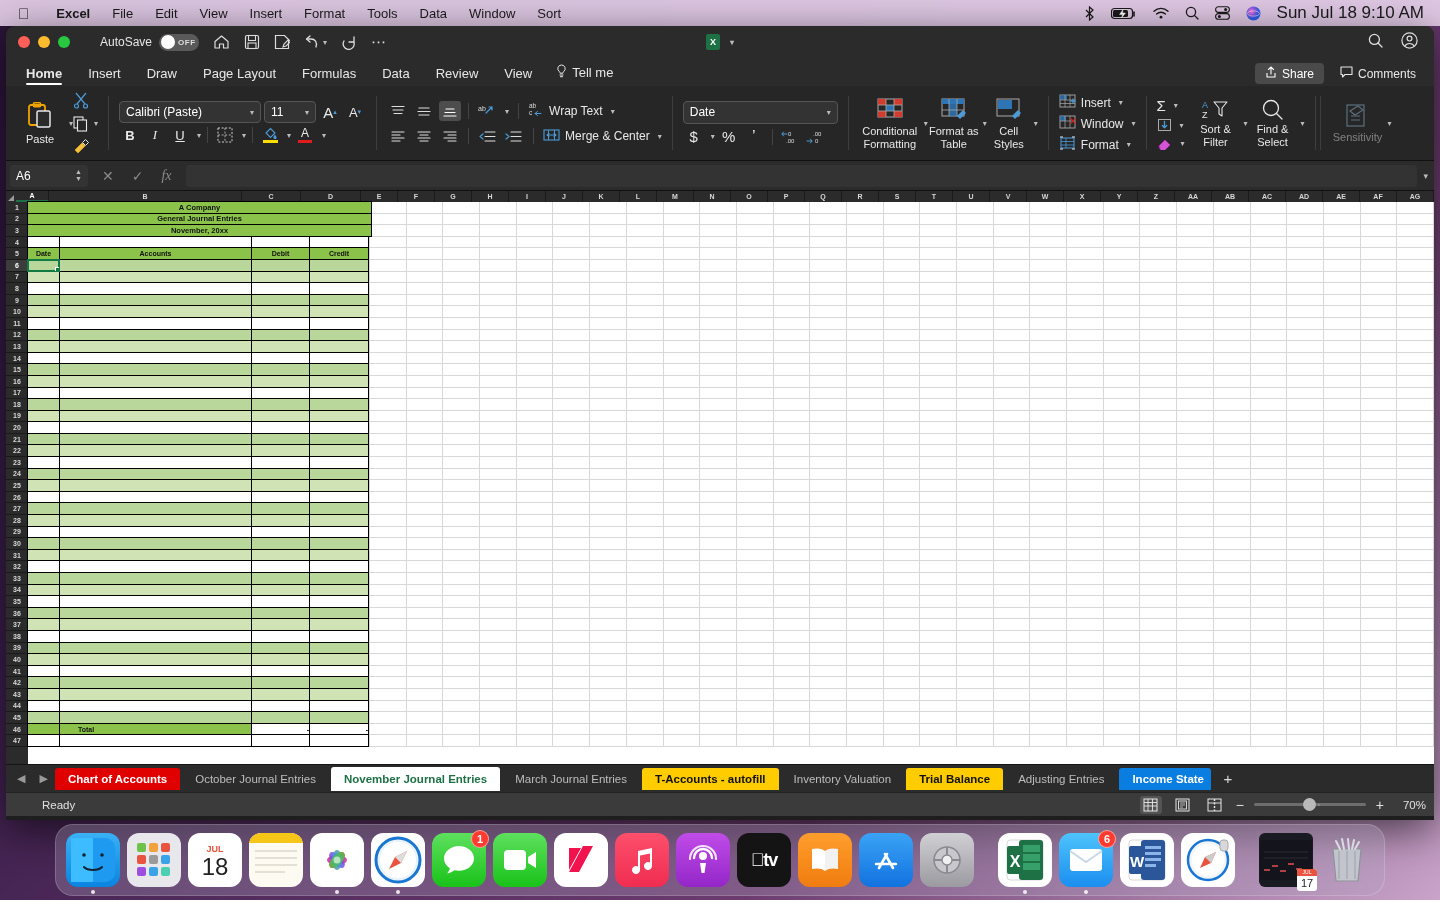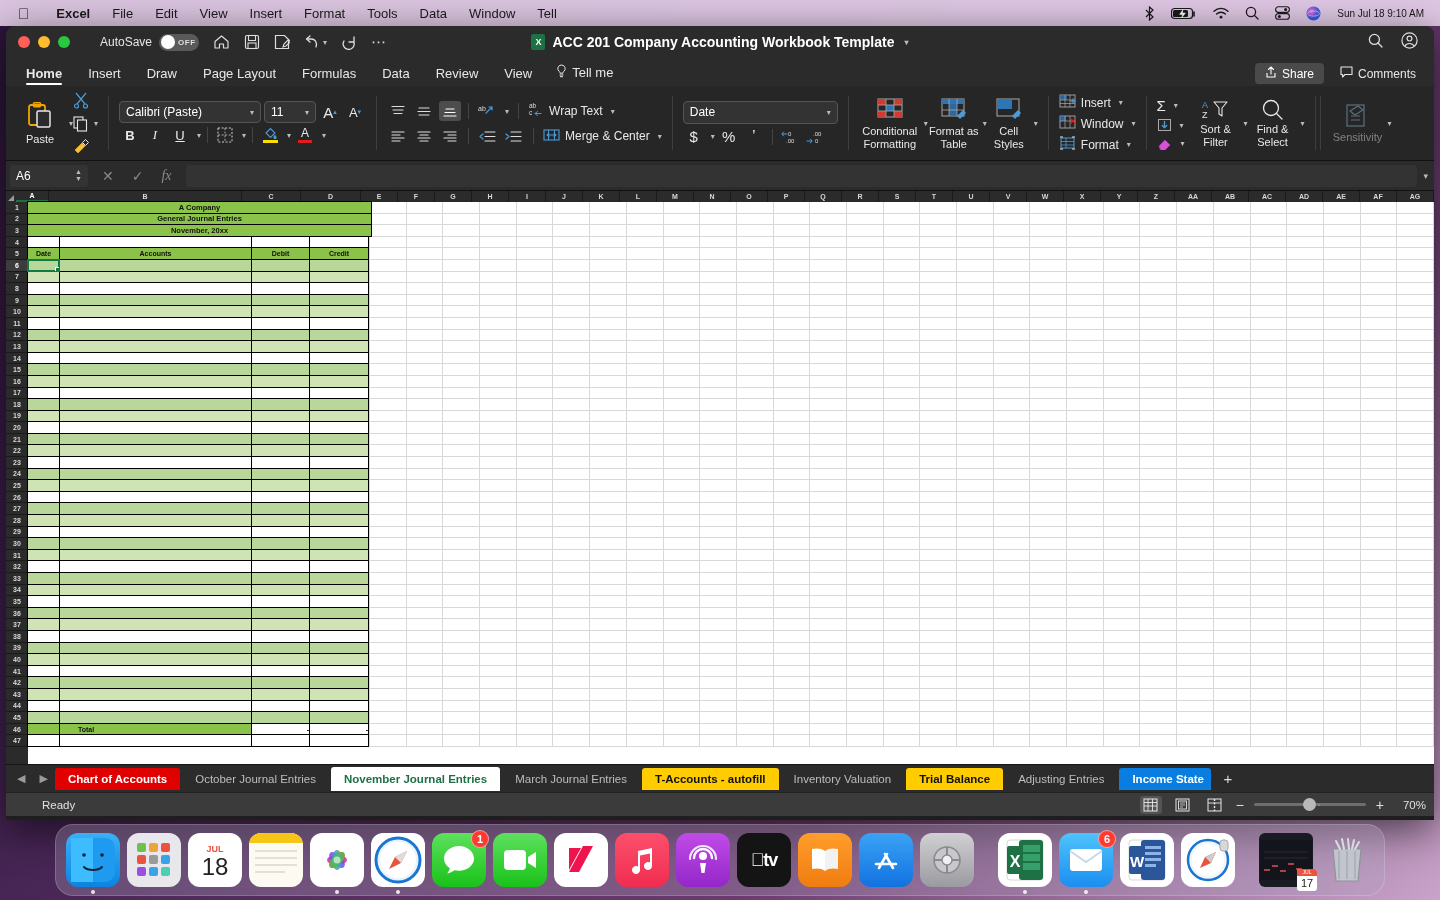--- a/index.html
+++ b/index.html
@@ -17,21 +17,21 @@
     position:absolute; top:0; left:0; width:1440px; height:26px;
     background: rgba(233,212,238,0.92);
     display:flex; align-items:center; color:#1a1a1a; font-size:13px;
     padding: 0 10px; gap: 0;
   }
   .apple-logo { font-size:15px; margin: 0 16px 0 8px; line-height:1; }
   .mb-item { padding: 0 11px; font-size:13px; white-space:nowrap; }
   .mb-item.bold { font-weight:bold; }
   .mb-right { margin-left:auto; display:flex; align-items:center; gap:16px; padding-right:6px; }
   .mb-icon { display:inline-flex; align-items:center; }
-  .mb-clock { font-size:10px; }
+  .mb-clock { font-size:17px; }
 
   
   #window {
     position:absolute; left:6px; top:26px; width:1428px; height:794px;
     background:#1e1e1e; border-radius:9px 9px 0 0; overflow:hidden;
     box-shadow: 0 10px 40px rgba(0,0,0,.6);
   }
   
   #titlebar { position:relative; height:32px; background:#2b2b2b; display:flex; align-items:center; padding-left:12px; }
   .tl { width:12px; height:12px; border-radius:50%; margin-right:8px; }
@@ -170,21 +170,21 @@
     <span class="apple-logo"></span>
     <span class="mb-item bold">Excel</span>
     <span class="mb-item">File</span>
     <span class="mb-item">Edit</span>
     <span class="mb-item">View</span>
     <span class="mb-item">Insert</span>
     <span class="mb-item">Format</span>
     <span class="mb-item">Tools</span>
     <span class="mb-item">Data</span>
     <span class="mb-item">Window</span>
-    <span class="mb-item">Tell</span>
+    <span class="mb-item">Sort</span>
     <div class="mb-right">
       <span class="mb-icon">
         <svg width="11" height="15" viewBox="0 0 11 15">
             <path d="M2 4l7 7-3.5 3V1L9 4 2 11" fill="none" stroke="#1a1a1a" stroke-width="1.2"></path>
           </svg>
       </span>
       <span class="mb-icon">
         <svg width="26" height="13" viewBox="0 0 26 13">
           <rect x="0.5" y="1.5" width="21" height="10" rx="3" fill="none" stroke="#1a1a1a" stroke-width="1.2"></rect>
           <rect x="2" y="3" width="15" height="7" rx="1.5" fill="#1a1a1a"></rect>
@@ -273,21 +273,20 @@
       <span class="qbtn">
         <svg width="16" height="15" viewBox="0 0 16 15">
             <path d="M13 7.5A5.5 5.5 0 113 6" fill="none" stroke="#ddd" stroke-width="1.3" stroke-linecap="round"></path>
             <path d="M13 2v5h-5" fill="none" stroke="#ddd" stroke-width="1.3" stroke-linecap="round" stroke-linejoin="round"></path>
           </svg>
       </span>
       <span class="qbtn">⋯</span>
 
       <div class="title-center">
         <span class="xl-mini">X</span>
-        <span>ACC 201 Company Accounting Workbook Template</span>
         <span class="chev">▾</span>
       </div>
 
       <div class="tb-right">
         <span>
           <svg width="15" height="15" viewBox="0 0 15 15">
               <circle cx="6.4" cy="6.4" r="5" fill="none" stroke="#ddd" stroke-width="1.3"></circle>
               <path d="M10 10l4 4" stroke="#ddd" stroke-width="1.3" stroke-linecap="round"></path>
             </svg>
         </span>

